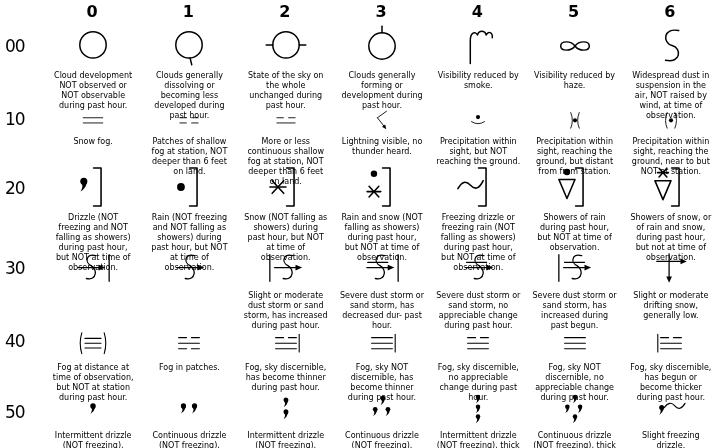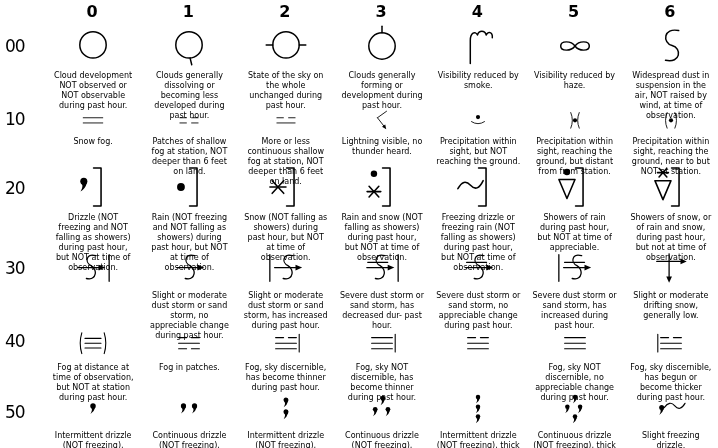--- a/index.html
+++ b/index.html
@@ -234,21 +234,21 @@
       <div class="cap">Freezing drizzle or freezing rain (NOT falling as showers) during past hour, but NOT at time of observation.</div>
     </div>
     <div class="cell">
       <div class="sym r2">
         <svg viewBox="0 0 40 40">
           <circle cx="13" cy="7" r="2.8" class="f"></circle>
           <path d="M6 13.5 L20 13.5 L13 30 Z"></path>
           <path d="M20.5 3.5 L27 3.5 L27 36.5 L20.5 36.5"></path>
         </svg>
       </div>
-      <div class="cap">Showers of rain during past hour, but NOT at time of appreciable.</div>
+      <div class="cap">Showers of rain during past hour, but NOT at time of observation.</div>
     </div>
     <div class="cell">
       <div class="sym r2">
         <svg viewBox="0 0 40 40">
           <line x1="8.239999999999998" y1="7.5" x2="17.76" y2="7.5"></line>
           <line x1="9.6" y1="3.76" x2="16.4" y2="11.24"></line>
           <line x1="16.4" y1="3.76" x2="9.6" y2="11.24"></line>
           <path d="M6 14.5 L20 14.5 L13 31 Z"></path>
           <path d="M20.5 3.5 L27 3.5 L27 36.5 L20.5 36.5"></path>
         </svg>
@@ -269,21 +269,20 @@
     <div class="cell">
       <div class="sym r3">
         <svg viewBox="0 0 40 40">
           <g transform="translate(3,0)">
             <path d="M23 6 C13 3 11 13 18 16.5 C25 20 24 32.5 13 30"></path>
             <line x1="4" y1="18.5" x2="26" y2="18.5"></line>
             <polygon class="f" points="26,15.5 33,18.5 26,21.5"></polygon>
           </g>
         </svg>
       </div>
-      <div class="cap">Slight or moderate dust storm or sand storm, no appreciable change during past hour.</div>
     </div>
     <div class="cell">
       <div class="sym r3">
         <svg viewBox="0 0 40 40">
           <line x1="3" y1="5" x2="3" y2="33"></line>
           <g transform="translate(4,0)">
             <path d="M23 6 C13 3 11 13 18 16.5 C25 20 24 32.5 13 30"></path>
             <line x1="4" y1="18.5" x2="26" y2="18.5"></line>
             <polygon class="f" points="26,15.5 33,18.5 26,21.5"></polygon>
           </g>
@@ -321,21 +320,21 @@
         <svg viewBox="0 0 40 40">
           <line x1="3" y1="5" x2="3" y2="33"></line>
           <g transform="translate(4,0)">
             <path d="M23 6 C13 3 11 13 18 16.5 C25 20 24 32.5 13 30"></path>
             <line x1="4" y1="18.5" x2="26" y2="18.5"></line>
             <polygon class="f" points="26,15.5 33,18.5 26,21.5"></polygon>
             <line x1="5" y1="13" x2="26" y2="13"></line>
           </g>
         </svg>
       </div>
-      <div class="cap">Severe dust storm or sand storm, has increased during past hour.</div>
+      <div class="cap">Severe dust storm or sand storm, has increased during past begun.</div>
     </div>
     <div class="cell">
       <div class="sym r3">
         <svg viewBox="0 0 40 40">
           <line x1="5" y1="12" x2="30" y2="12"></line>
           <polygon class="f" points="30,9 36.5,12 30,15"></polygon>
           <line x1="18" y1="4" x2="18" y2="28"></line>
           <polygon class="f" points="15,28 21,28 18,34.5"></polygon>
         </svg>
       </div>
@@ -391,20 +390,21 @@
     </div>
     <div class="cell">
       <div class="sym r4">
         <svg viewBox="0 0 40 40">
           <line x1="7" y1="12" x2="17" y2="12"></line>
           <line x1="23" y1="12" x2="33" y2="12"></line>
           <line x1="7" y1="19" x2="33" y2="19"></line>
           <line x1="7" y1="26" x2="33" y2="26"></line>
         </svg>
       </div>
+      <div class="cap">Fog, sky discernible, no appreciable change during past hour.</div>
     </div>
     <div class="cell">
       <div class="sym r4">
         <svg viewBox="0 0 40 40">
           <line x1="7" y1="12" x2="33" y2="12"></line>
           <line x1="7" y1="19" x2="33" y2="19"></line>
           <line x1="7" y1="26" x2="33" y2="26"></line>
         </svg>
       </div>
       <div class="cap">Fog, sky NOT discernible, no appreciable change during past hour.</div>

